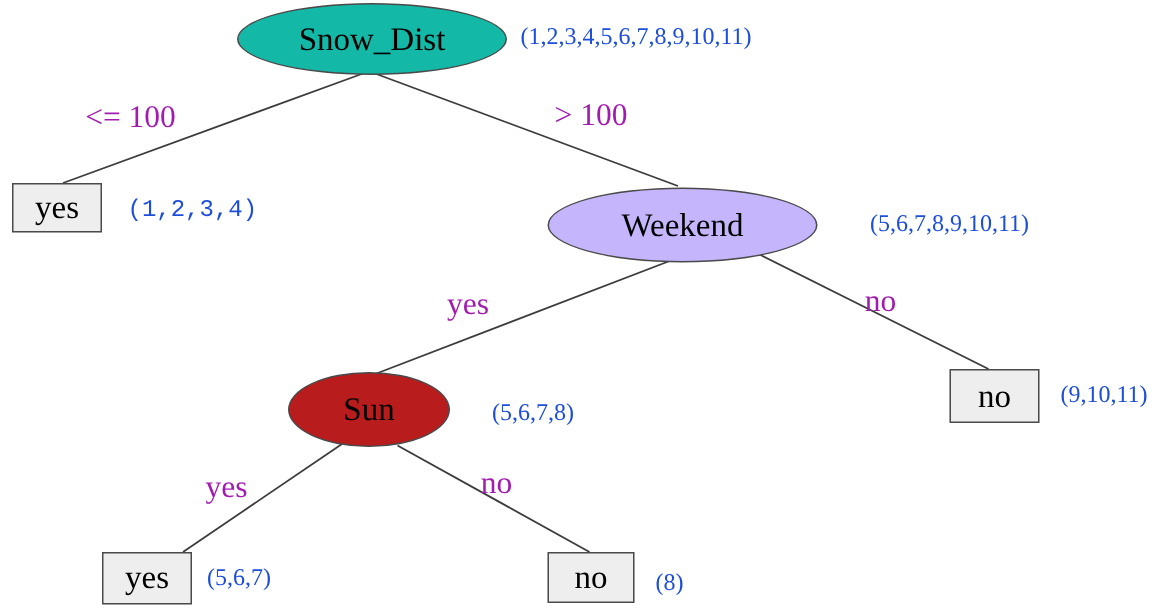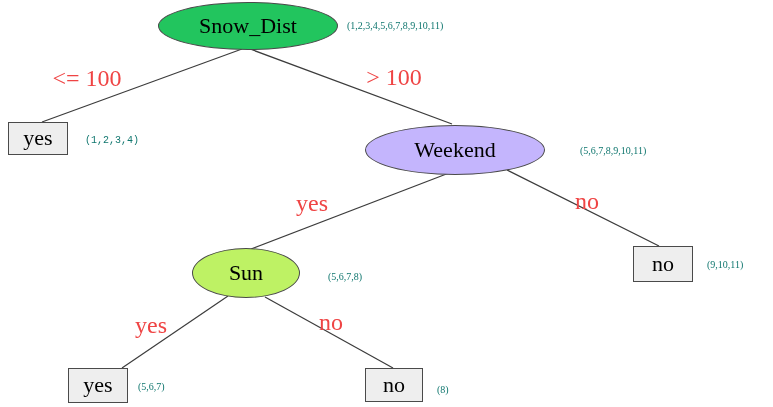--- a/index.html
+++ b/index.html
@@ -34,29 +34,29 @@
   }
   .node.ellipse {
     border-radius: 50%;
   }
   .node.box {
     border-radius: 0;
   }
   .edge-label {
     position: absolute;
     transform: translate(-50%, -50%);
-    font-size: 24px;
-    color: #ef4444;
+    font-size: 21px;
+    color: #a21caf;
     white-space: nowrap;
   }
   .annotation {
     position: absolute;
     transform: translateY(-50%);
-    font-size: 10px;
-    color: #0f766e;
+    font-size: 16px;
+    color: #1d4ed8;
     white-space: nowrap;
     letter-spacing: 0px;
     text-align: center;
   }
 </style>
 </head>
 <body>
 
 <div id="diagram">
   <svg id="edges-layer" width="773" height="407" viewBox="0 0 773 407" xmlns="http://www.w3.org/2000/svg">
@@ -67,27 +67,27 @@
       <line x1="228" y1="296" x2="122" y2="368" stroke="#3c3c3c" stroke-width="1.2"></line>
       <line x1="265" y1="297" x2="393" y2="368" stroke="#3c3c3c" stroke-width="1.2"></line>
     </svg>
   <div id="nodes-layer">
       <div class="edge-label" style="left: 87px; top: 78px;">&lt;= 100</div>
       <div class="edge-label" style="left: 394px; top: 77px;">&gt; 100</div>
       <div class="edge-label" style="left: 312px; top: 203px;">yes</div>
       <div class="edge-label" style="left: 587px; top: 201px;">no</div>
       <div class="edge-label" style="left: 151px; top: 325px;">yes</div>
       <div class="edge-label" style="left: 331px; top: 322px;">no</div>
-      <div class="node ellipse" style="left: 158px; top: 2px; width: 180px; height: 48px; background: #22c55e; border: 1.5px solid rgb(74, 74, 74);">Snow_Dist</div>
+      <div class="node ellipse" style="left: 158px; top: 2px; width: 180px; height: 48px; background: #14b8a6; border: 1.5px solid rgb(74, 74, 74);">Snow_Dist</div>
       <div class="annotation" style="left: 347px; top: 25px;">(1,2,3,4,5,6,7,8,9,10,11)</div>
       <div class="node box" style="left: 8px; top: 121.5px; width: 60px; height: 33px; background: rgb(238, 238, 238); border: 1.5px solid rgb(74, 74, 74);">yes</div>
       <div class="annotation" style="left: 85px; top: 140px; font-family: Liberation Mono, monospace;">(1,2,3,4)</div>
       <div class="node ellipse" style="left: 365px; top: 125px; width: 180px; height: 50px; background: #c4b5fd; border: 1.5px solid rgb(74, 74, 74);">Weekend</div>
       <div class="annotation" style="left: 580px; top: 150px;">(5,6,7,8,9,10,11)</div>
-      <div class="node ellipse" style="left: 192px; top: 248px; width: 108px; height: 50px; background: #bef264; border: 1.5px solid rgb(74, 74, 74); text-align: right;">Sun</div>
+      <div class="node ellipse" style="left: 192px; top: 248px; width: 108px; height: 50px; background: #b91c1c; border: 1.5px solid rgb(74, 74, 74); text-align: right;">Sun</div>
       <div class="annotation" style="left: 328px; top: 276px;">(5,6,7,8)</div>
       <div class="node box" style="left: 633px; top: 246px; width: 60px; height: 36px; background: rgb(238, 238, 238); border: 1.5px solid rgb(74, 74, 74);">no</div>
       <div class="annotation" style="left: 707px; top: 264px;">(9,10,11)</div>
       <div class="node box" style="left: 68px; top: 367.5px; width: 60px; height: 35px; background: rgb(238, 238, 238); border: 1.5px solid rgb(74, 74, 74);">yes</div>
       <div class="annotation" style="left: 138px; top: 386px;">(5,6,7)</div>
       <div class="node box" style="left: 365px; top: 368px; width: 58px; height: 34px; background: rgb(238, 238, 238); border: 1.5px solid rgb(74, 74, 74);">no</div>
       <div class="annotation" style="left: 437px; top: 389px;">(8)</div>
     </div>
 </div>
 

